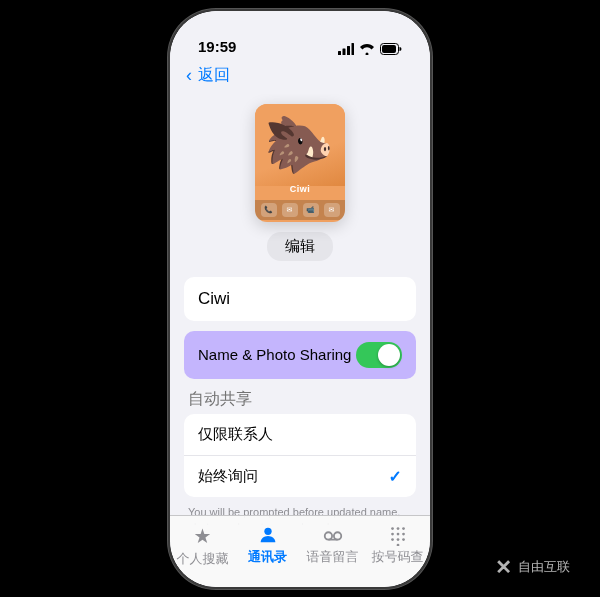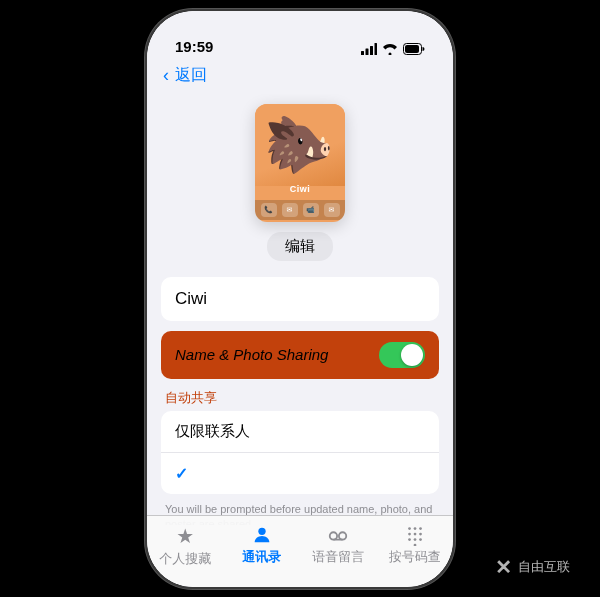--- a/index.html
+++ b/index.html
@@ -6,21 +6,21 @@
     body {
       width: 600px;
       height: 597px;
       background: #000;
       display: flex;
       align-items: center;
       justify-content: center;
       font-family: -apple-system, 'SF Pro Display', 'Helvetica Neue', sans-serif;
     }
     .phone-outer {
-      width: 310px;
+      width: 264px;
       height: 580px;
       background: #1c1c1c;
       border-radius: 48px;
       border: 2px solid #3a3a3a;
       position: relative;
       overflow: hidden;
       box-shadow: 0 0 0 1px #555, 0 20px 60px rgba(0,0,0,0.8);
     }
     .phone-screen {
       position: absolute;
@@ -145,24 +145,23 @@
       background: #e5e5ea;
       border-radius: 14px;
       padding: 5px 18px;
       font-size: 15px;
       color: #000000;
       border: none;
       margin-bottom: 4px;
     }
     
     .section {
-      background: #c2410c;
+      background: #c4b5fd;
       border-radius: 10px;
       margin: 0 14px 10px;
-      font-style: italic;
     }
     .section-row {
       display: flex;
       align-items: center;
       padding: 11px 14px;
       border-bottom: 0.5px solid #e5e5ea;
       min-height: 44px;
     }
     .section-row:last-child {
       border-bottom: none;
@@ -201,22 +200,22 @@
       min-height: 44px;
       display: flex;
       align-items: center;
     }
     .name-value {
       font-size: 17px;
       color: #000;
     }
     
     .section-header {
-      font-size: 13px;
-      color: #c2410c;
+      font-size: 16px;
+      color: #737373;
       margin: 0 14px 4px;
       padding-left: 4px;
     }
     .auto-share-section {
       background: #fff;
       border-radius: 10px;
       margin: 0 14px 8px;
     }
     .check-row {
       display: flex;
@@ -348,20 +347,21 @@
           </div>
         </div>
       </div>
 
       <div class="section-header">自动共享</div>
       <div class="auto-share-section">
         <div class="check-row">
           <span class="check-label">仅限联系人</span>
         </div>
         <div class="check-row">
+          <span class="check-label">始终询问</span>
           <span class="checkmark">✓</span>
         </div>
       </div>
 
       <div class="info-text">You will be prompted before updated name, photo, and poster are shared.</div>
 
     </div>
 
     <div class="tab-bar">
 

